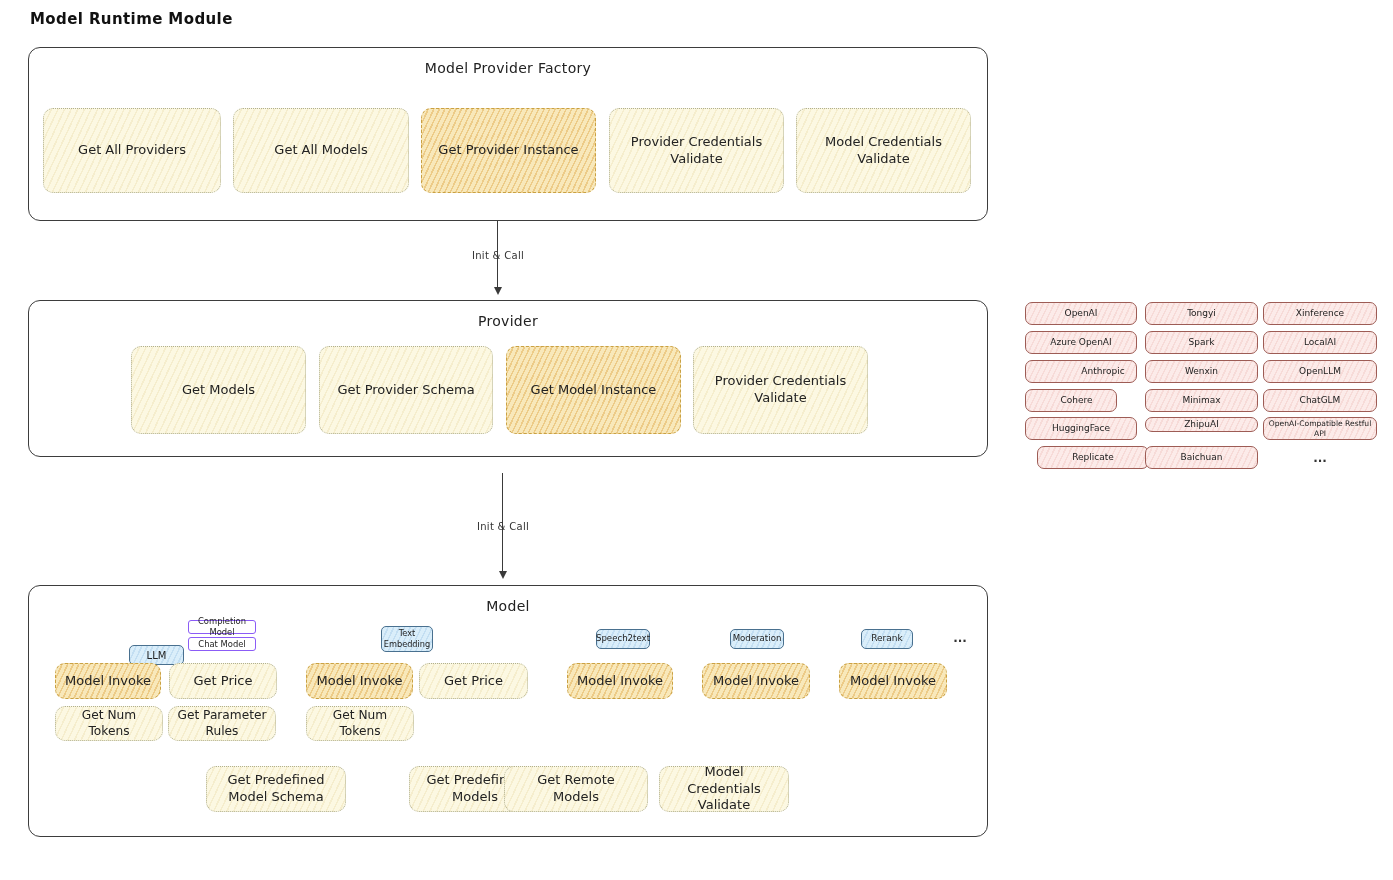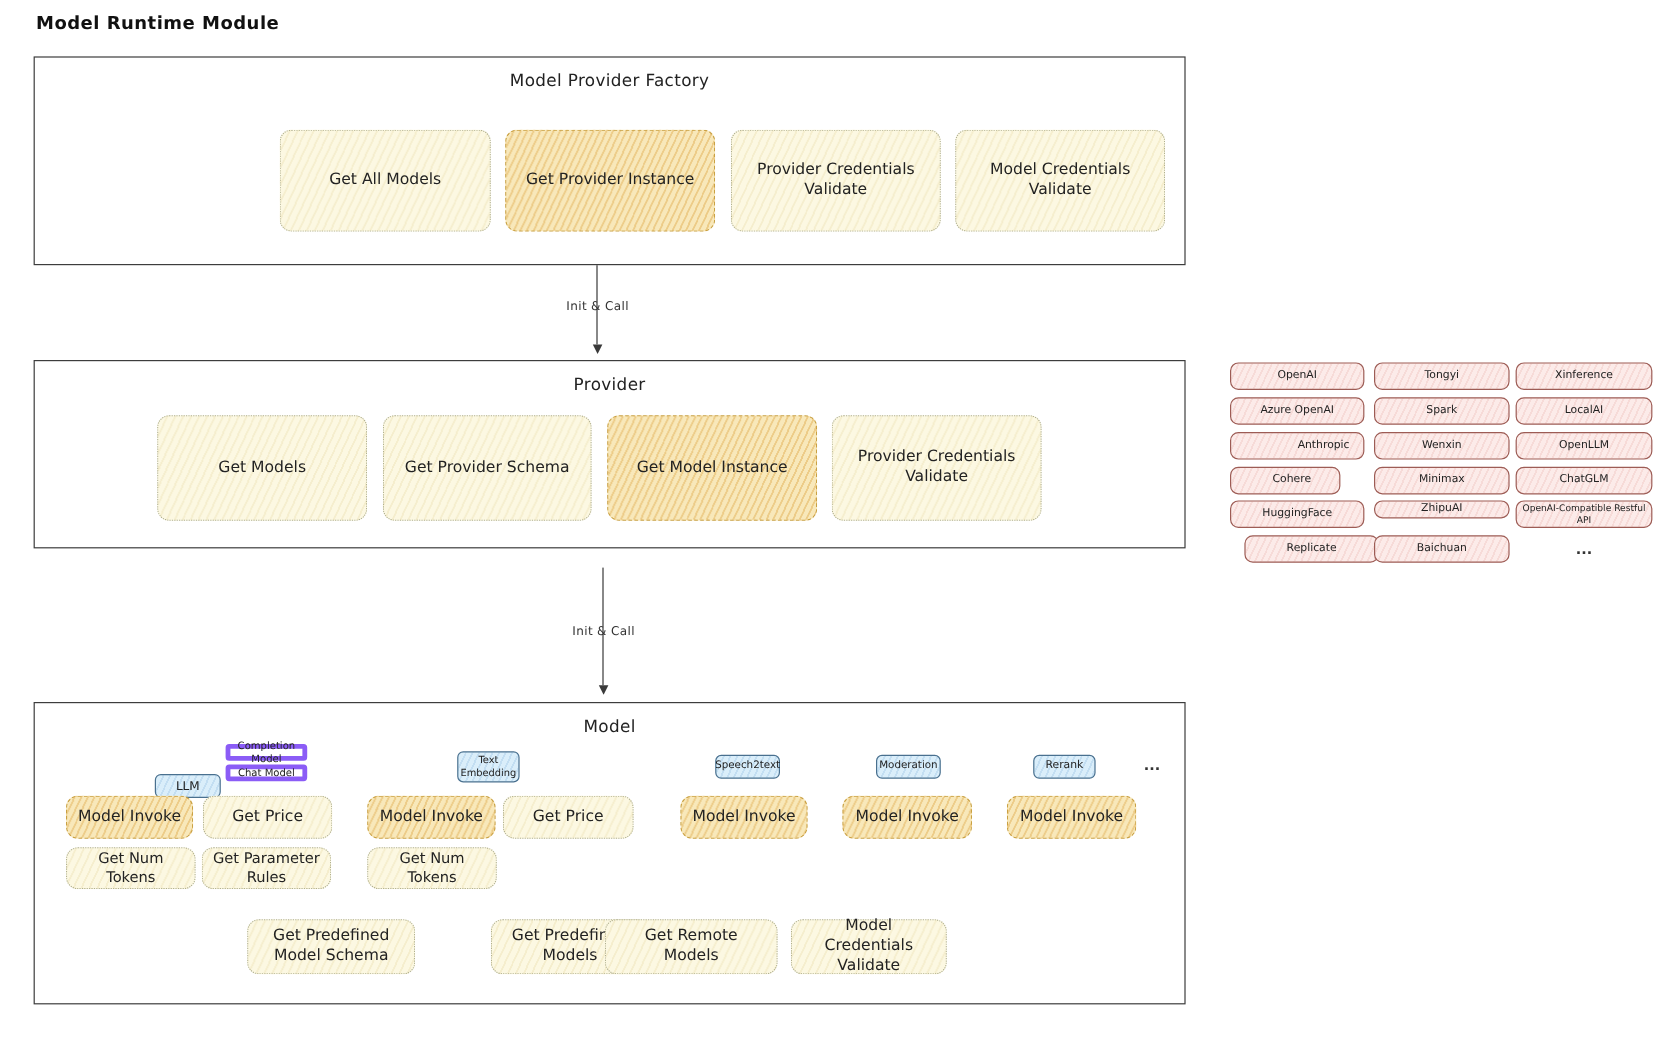--- a/index.html
+++ b/index.html
@@ -6,21 +6,21 @@
   .canvas{
     position:relative;width:1393px;height:880px;background:#ffffff;
     font-family:"DejaVu Sans",sans-serif;color:#1f1f1f;overflow:hidden;
   }
   .page-title{
     position:absolute;left:30px;top:10px;font-size:15px;font-weight:600;
     letter-spacing:.4px;color:#111;
   }
   
   .panel{
-    position:absolute;background:#fff;border:1.3px solid #3d3d3d;border-radius:0;
+    position:absolute;background:#fff;border:1.3px solid #3d3d3d;border-radius:12px;
   }
   .stack1::before{
     content:"";position:absolute;z-index:-1;left:5px;top:5px;width:100%;height:100%;
     background:#fff;border:1.2px solid #555;border-radius:12px;
   }
   .stack2::before{
     content:"";position:absolute;z-index:-1;left:7px;top:7px;width:100%;height:100%;
     background:#fff;border:1.2px solid #555;border-radius:12px;
   }
   .stack2::after{
@@ -52,21 +52,21 @@
     background-image:repeating-linear-gradient(115deg,rgba(214,120,110,.14) 0 1.5px,transparent 1.5px 5px);
     border:1px solid #9d5c55;border-radius:7px;font-size:9px;padding:1px 3px;
   }
   .pink.tiny{font-size:7.6px;}
   .blue{
     background-color:#daeefa;
     background-image:repeating-linear-gradient(115deg,rgba(90,150,205,.18) 0 1.5px,transparent 1.5px 5px);
     border:1px solid #49708f;border-radius:5px;font-size:9.5px;padding:1px 3px;
   }
   .mini{
-    background:#fff;border:4px solid #8b5cf6;border-radius:3px;font-size:8.4px;padding:0 2px;
+    background:#fff;border:1px solid #8b5cf6;border-radius:3px;font-size:8.4px;padding:0 2px;
   }
   .ellipsis{font-size:12px;font-weight:600;color:#333;}
   
   .arrow-line{position:absolute;width:0;border-left:1.5px solid #3a3a3a;}
   .arrow-head{
     position:absolute;width:0;height:0;
     border-left:4.5px solid transparent;border-right:4.5px solid transparent;
     border-top:8px solid #3a3a3a;
   }
   .arrow-label{
@@ -75,20 +75,21 @@
 </style>
 </head>
 <body>
 
 <div class="canvas">
 
   <div class="page-title">Model Runtime Module</div>
 
   <section class="panel stack1" style="left:28px;top:47px;width:958px;height:172px;">
     <div class="panel-title">Model Provider Factory</div>
+    <div class="box yellow" style="left:14px;top:60px;width:178px;height:85px;">Get All Providers</div>
     <div class="box yellow" style="left:204px;top:60px;width:176px;height:85px;">Get All Models</div>
     <div class="box orange" style="left:392px;top:60px;width:175px;height:85px;">Get Provider Instance</div>
     <div class="box yellow" style="left:580px;top:60px;width:175px;height:85px;">Provider Credentials Validate</div>
     <div class="box yellow" style="left:767px;top:60px;width:175px;height:85px;">Model Credentials Validate</div>
   </section>
 
   <div class="arrow-line" style="left:497px;top:221px;height:66px;"></div>
   <div class="arrow-head" style="left:493.5px;top:287px;"></div>
   <div class="arrow-label" style="left:458px;top:250px;width:80px;">Init &amp; Call</div>
 

